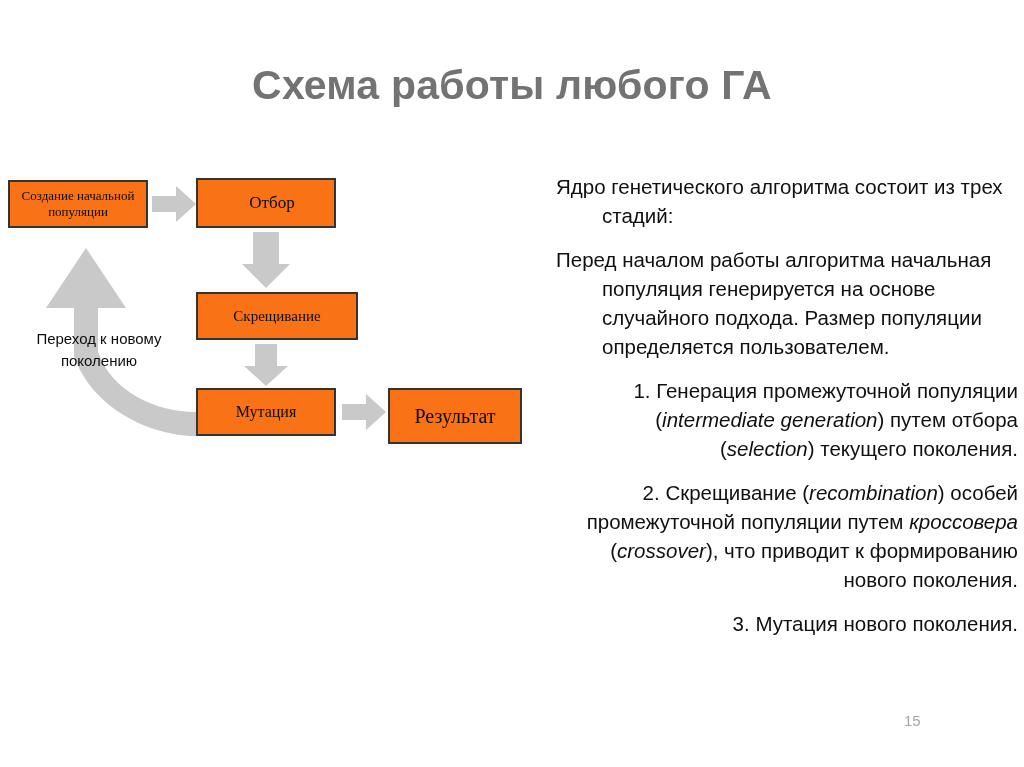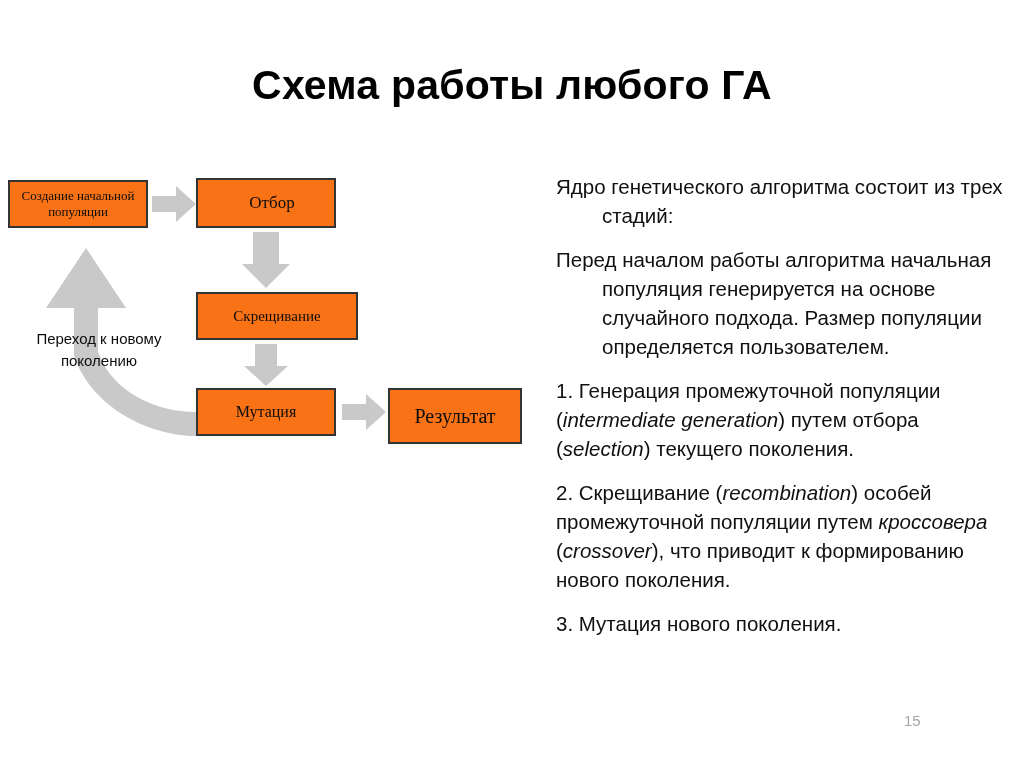--- a/index.html
+++ b/index.html
@@ -20,21 +20,21 @@
   #slide-title {
     position: absolute;
     left: 0;
     top: 62px;
     width: 1024px;
     text-align: center;
     font-family: "Liberation Sans", sans-serif;
     font-size: 41px;
     font-weight: 700;
     letter-spacing: 0.2px;
-    color: #000000;
+    color: #737373;
     line-height: 1.15;
   }
 
   
   #diagram {
     position: absolute;
     left: 0;
     top: 160px;
     width: 540px;
     height: 300px;
@@ -103,20 +103,21 @@
     color: #101010;
   }
   #body-text p {
     margin: 0 0 15px 0;
     padding-left: 46px;
     text-indent: -46px;
   }
   #body-text p.flat {
     padding-left: 0;
     text-indent: 0;
+    text-align: right;
   }
   #body-text p:last-child { margin-bottom: 16px; }
   #body-text i { font-style: italic; }
 
   
   #page-number {
     position: absolute;
     left: 904px;
     top: 712px;
     width: 40px;

